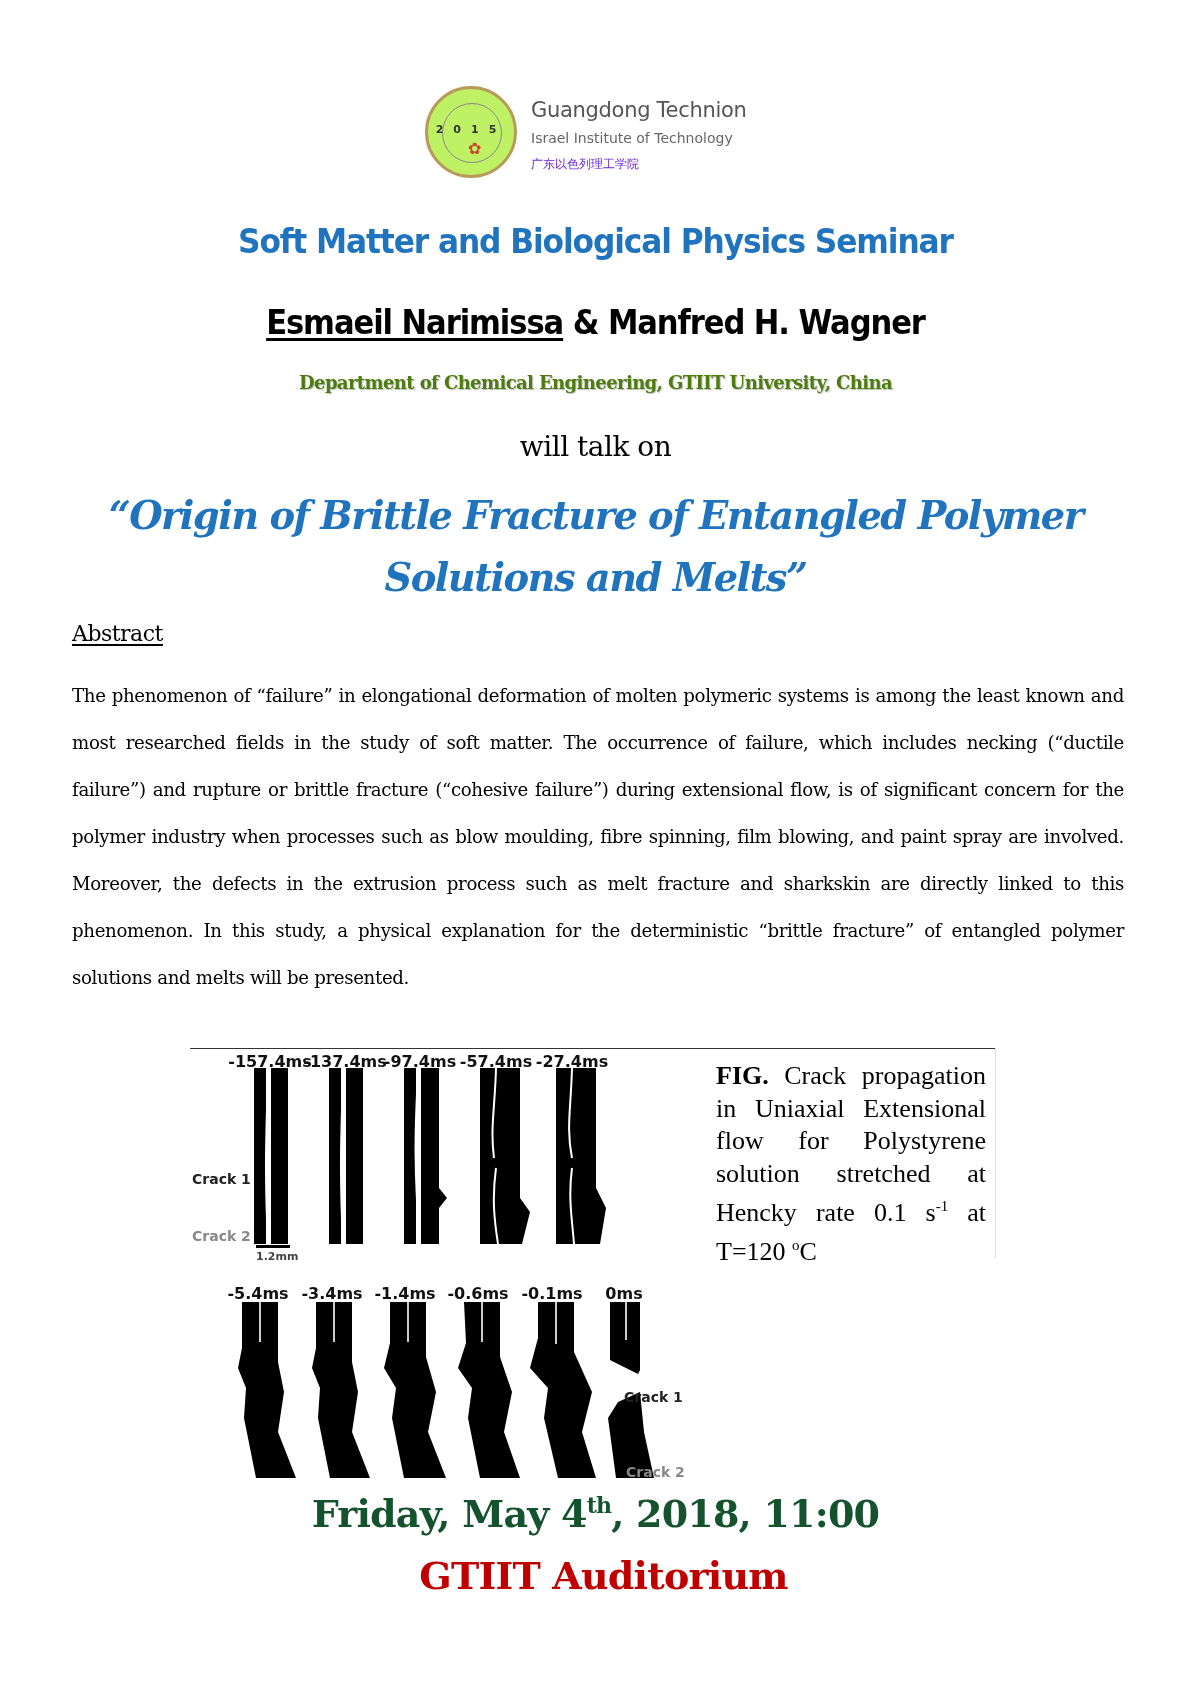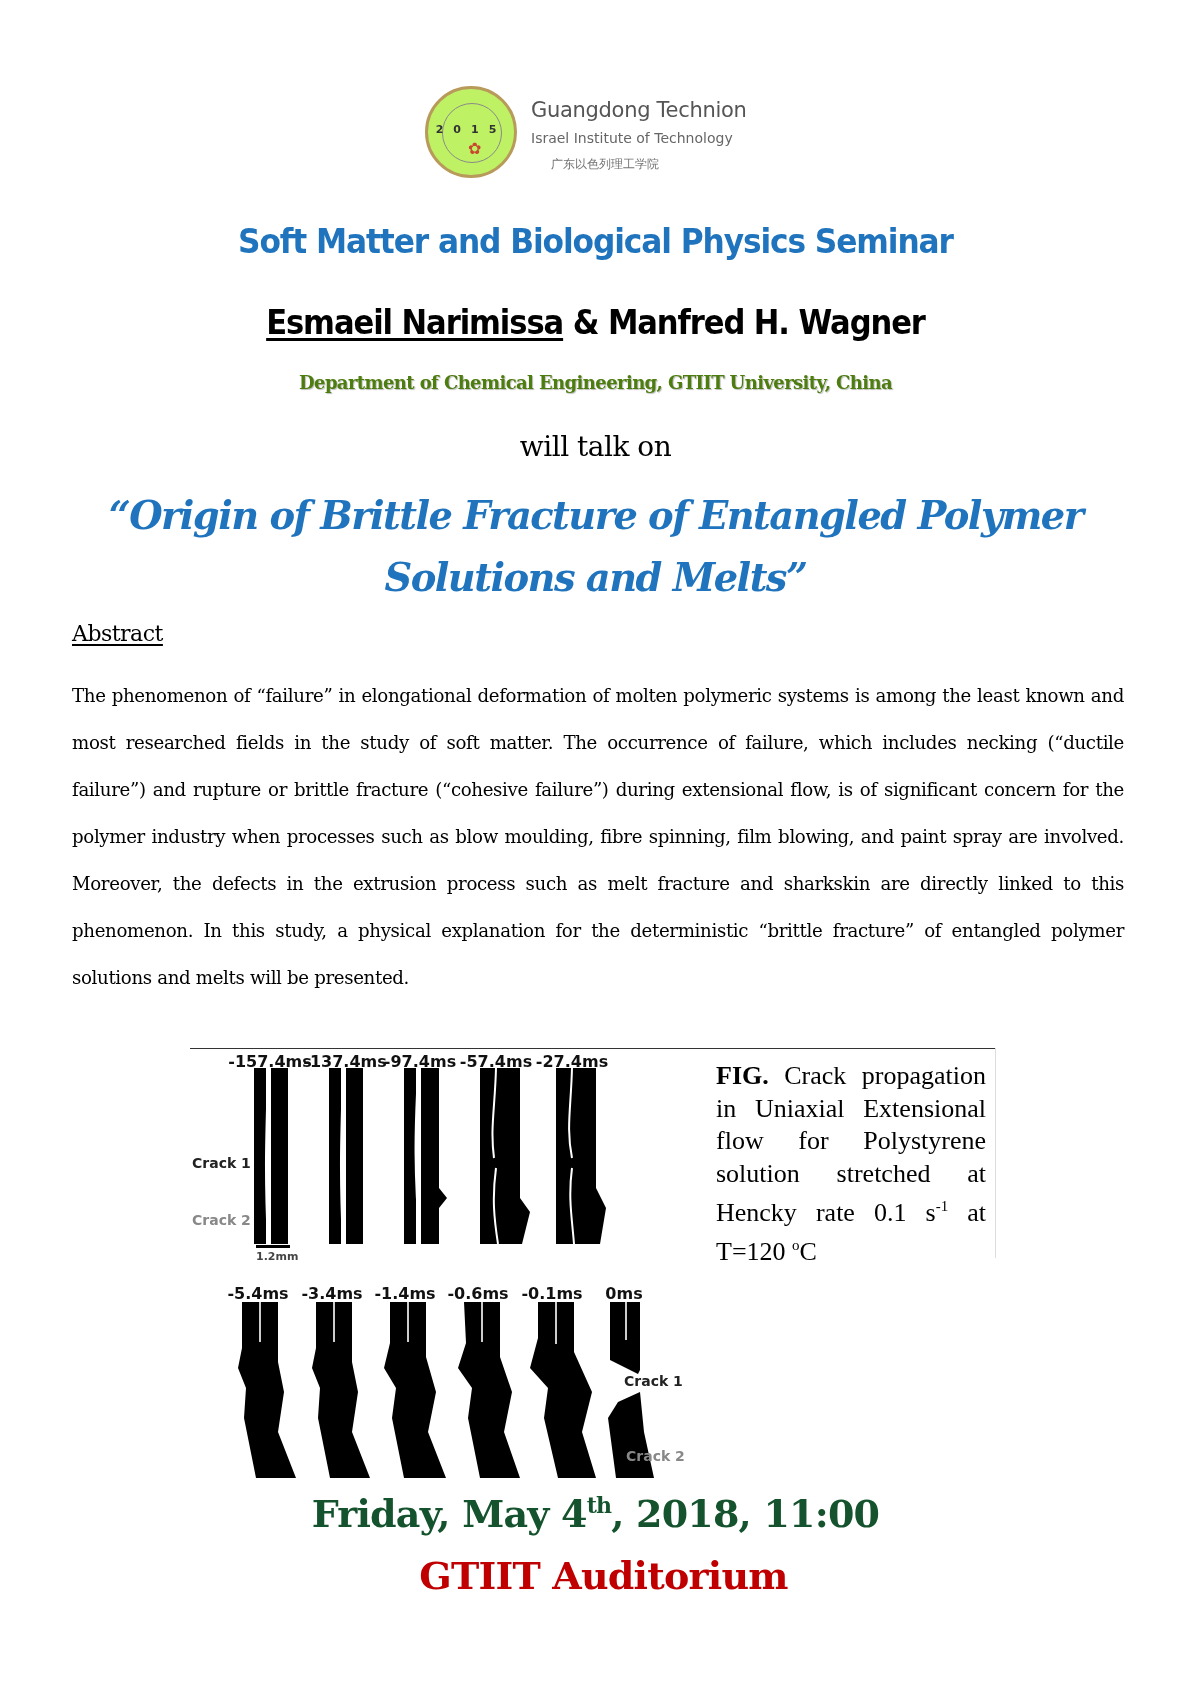--- a/index.html
+++ b/index.html
@@ -6,38 +6,38 @@
   body{width:1191px;height:1684px;position:relative;overflow:hidden;font-family:"DejaVu Serif",serif;color:#000;}
   .abs{position:absolute;}
   
   .logo{left:425px;top:86px;width:350px;height:96px;}
   .seal{position:absolute;left:0;top:0;width:92px;height:92px;border-radius:50%;border:3px solid #b89a5a;box-sizing:border-box;background:#bef264;}
   .seal-inner{position:absolute;left:14px;top:14px;width:58px;height:58px;border-radius:50%;border:1px solid #8a8a8a;}
   .seal-year{position:absolute;top:34px;width:100%;text-align:center;font-family:"DejaVu Sans",sans-serif;font-weight:bold;font-size:11px;color:#333;letter-spacing:10px;}
   .seal-flower{position:absolute;left:40px;top:52px;width:16px;height:16px;color:#c8472d;font-size:16px;line-height:16px;}
   .logo-name{position:absolute;left:106px;top:12px;font-family:"DejaVu Sans",sans-serif;font-size:21px;color:#555;letter-spacing:-0.3px;}
   .logo-sub{position:absolute;left:106px;top:44px;font-family:"DejaVu Sans",sans-serif;font-size:14px;color:#666;}
-  .logo-cn{position:absolute;left:106px;top:70px;font-family:Liberation Serif, serif;font-size:12px;color:#737373;margin-left:20px;}
+  .logo-cn{position:absolute;left:106px;top:70px;font-family:Liberation Serif, serif;font-size:12px;color:#6d28d9;}
   .center{left:0;width:1191px;text-align:center;}
   .seminar{top:221px;font-family:"DejaVu Sans",sans-serif;font-weight:bold;font-size:34px;color:#1f74bd;letter-spacing:-1.2px;transform:scaleX(0.92);}
   .speakers{top:302px;font-family:"DejaVu Sans",sans-serif;font-weight:bold;font-size:34px;letter-spacing:-1.2px;transform:scaleX(0.9);}
   .speakers u{text-decoration-thickness:3px;text-underline-offset:4px;}
   .dept{top:372px;font-family:"DejaVu Serif",serif;font-weight:bold;font-size:18px;color:#4d7c0f;text-shadow:1px 1px 1px #bbb;letter-spacing:-0.6px;}
   .willtalk{top:430px;font-family:"DejaVu Serif",serif;font-size:28px;letter-spacing:-0.5px;}
   .title{top:484px;font-family:"DejaVu Serif",serif;font-style:italic;font-weight:bold;font-size:40px;line-height:62px;color:#1f74bd;letter-spacing:-1.6px;transform:scaleX(0.96);}
   .abstract-h{left:72px;top:621px;font-family:"DejaVu Serif",serif;font-size:22px;text-decoration:underline;text-underline-offset:3px;letter-spacing:-0.5px;}
   .abstract{left:72px;top:672px;width:1052px;font-family:"DejaVu Serif",serif;font-size:18.2px;line-height:47px;text-align:justify;letter-spacing:-0.35px;}
   
   .fig{left:190px;top:1048px;width:806px;height:432px;}
   .fig-topline{position:absolute;left:0;top:0;width:806px;height:1px;background:#333;}
   .fig-rightline{position:absolute;left:805px;top:0;width:1px;height:210px;background:#ddd;}
   .fig-caption{position:absolute;left:526px;top:12px;width:270px;font-family:"Liberation Serif",serif;font-size:26px;line-height:32.5px;text-align:justify;}
   .fig-caption b{font-weight:bold;}
   .tlabel{position:absolute;font-family:"DejaVu Sans",sans-serif;font-weight:bold;font-size:16px;color:#111;transform:translateX(-50%);white-space:nowrap;}
-  .cracklbl{position:absolute;font-family:"DejaVu Sans",sans-serif;font-weight:bold;font-size:14px;white-space:nowrap;}
+  .cracklbl{position:absolute;font-family:"DejaVu Sans",sans-serif;font-weight:bold;font-size:14px;white-space:nowrap;margin-top:16px;}
   .c1{color:#222;}
   .c2{color:#888;}
   .scale-bar{position:absolute;left:66px;top:197px;width:34px;height:3px;background:#000;}
   .scale-lbl{position:absolute;left:66px;top:202px;font-family:"DejaVu Sans",sans-serif;font-weight:bold;font-size:11px;color:#444;}
   .strip{position:absolute;}
   .date{top:1491px;font-family:"DejaVu Serif",serif;font-weight:bold;font-size:38px;color:#14532d;letter-spacing:-0.8px;}
   .date sup{font-size:22px;vertical-align:super;line-height:0;}
   .venue{top:1553px;font-family:"DejaVu Serif",serif;font-weight:bold;font-size:38px;color:#c00000;letter-spacing:-0.8px;margin-left:8px;}
 </style>
 </head>

